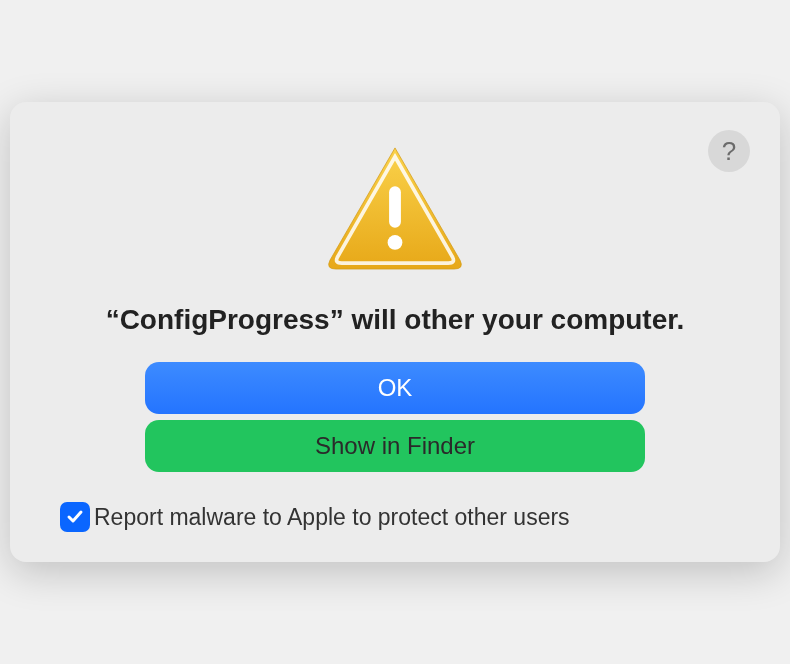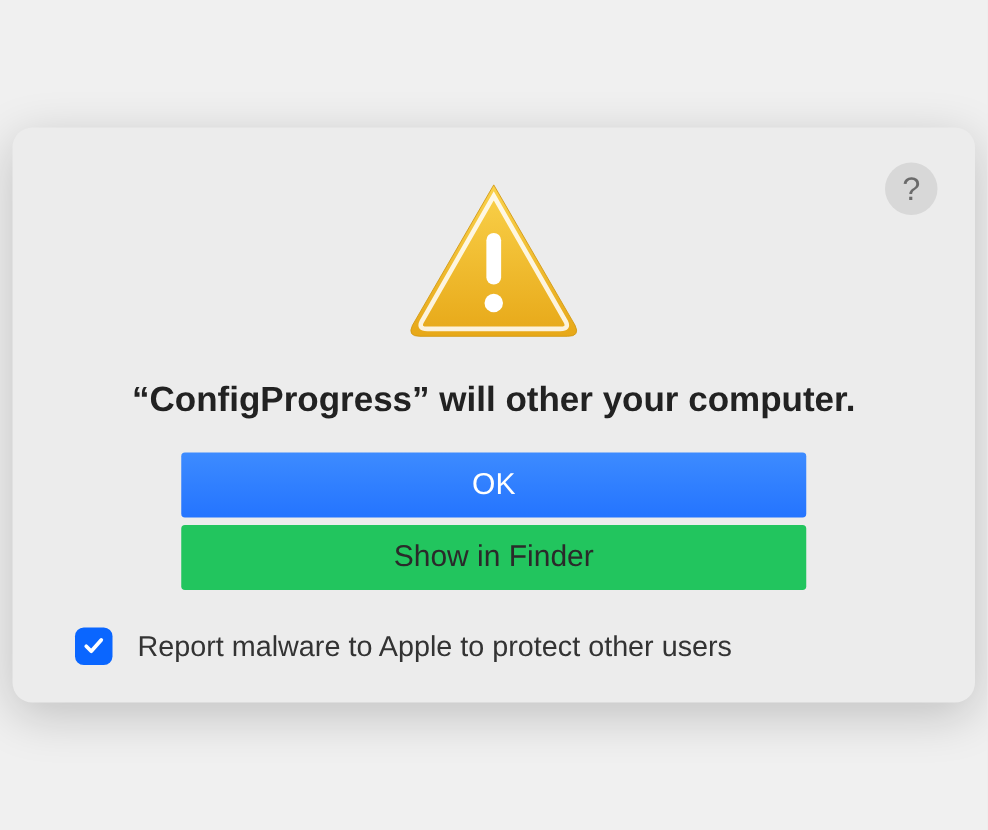--- a/index.html
+++ b/index.html
@@ -76,21 +76,21 @@
     }
     
     .button-container {
       padding: 0 85px;
     }
     
     .btn {
       display: block;
       width: 100%;
       padding: 12px 0;
-      border-radius: 3px;
+      border-radius: 14px;
       border: none;
       font-size: 24px;
       font-weight: 400;
       cursor: pointer;
       margin-bottom: 6px;
       font-family: inherit;
     }
     
     .btn-primary {
       background: linear-gradient(to bottom, #3d8bff, #2474ff);
@@ -99,21 +99,21 @@
     
     .btn-secondary {
       background: #22c55e;
       color: #2a2a2a;
     }
     
     .checkbox-row {
       display: flex;
       align-items: center;
       margin-top: 30px;
-      gap: 20px;
+      gap: 4px;
     }
     
     .checkbox {
       width: 30px;
       height: 30px;
       border-radius: 7px;
       background: #0a66ff;
       display: flex;
       align-items: center;
       justify-content: center;

